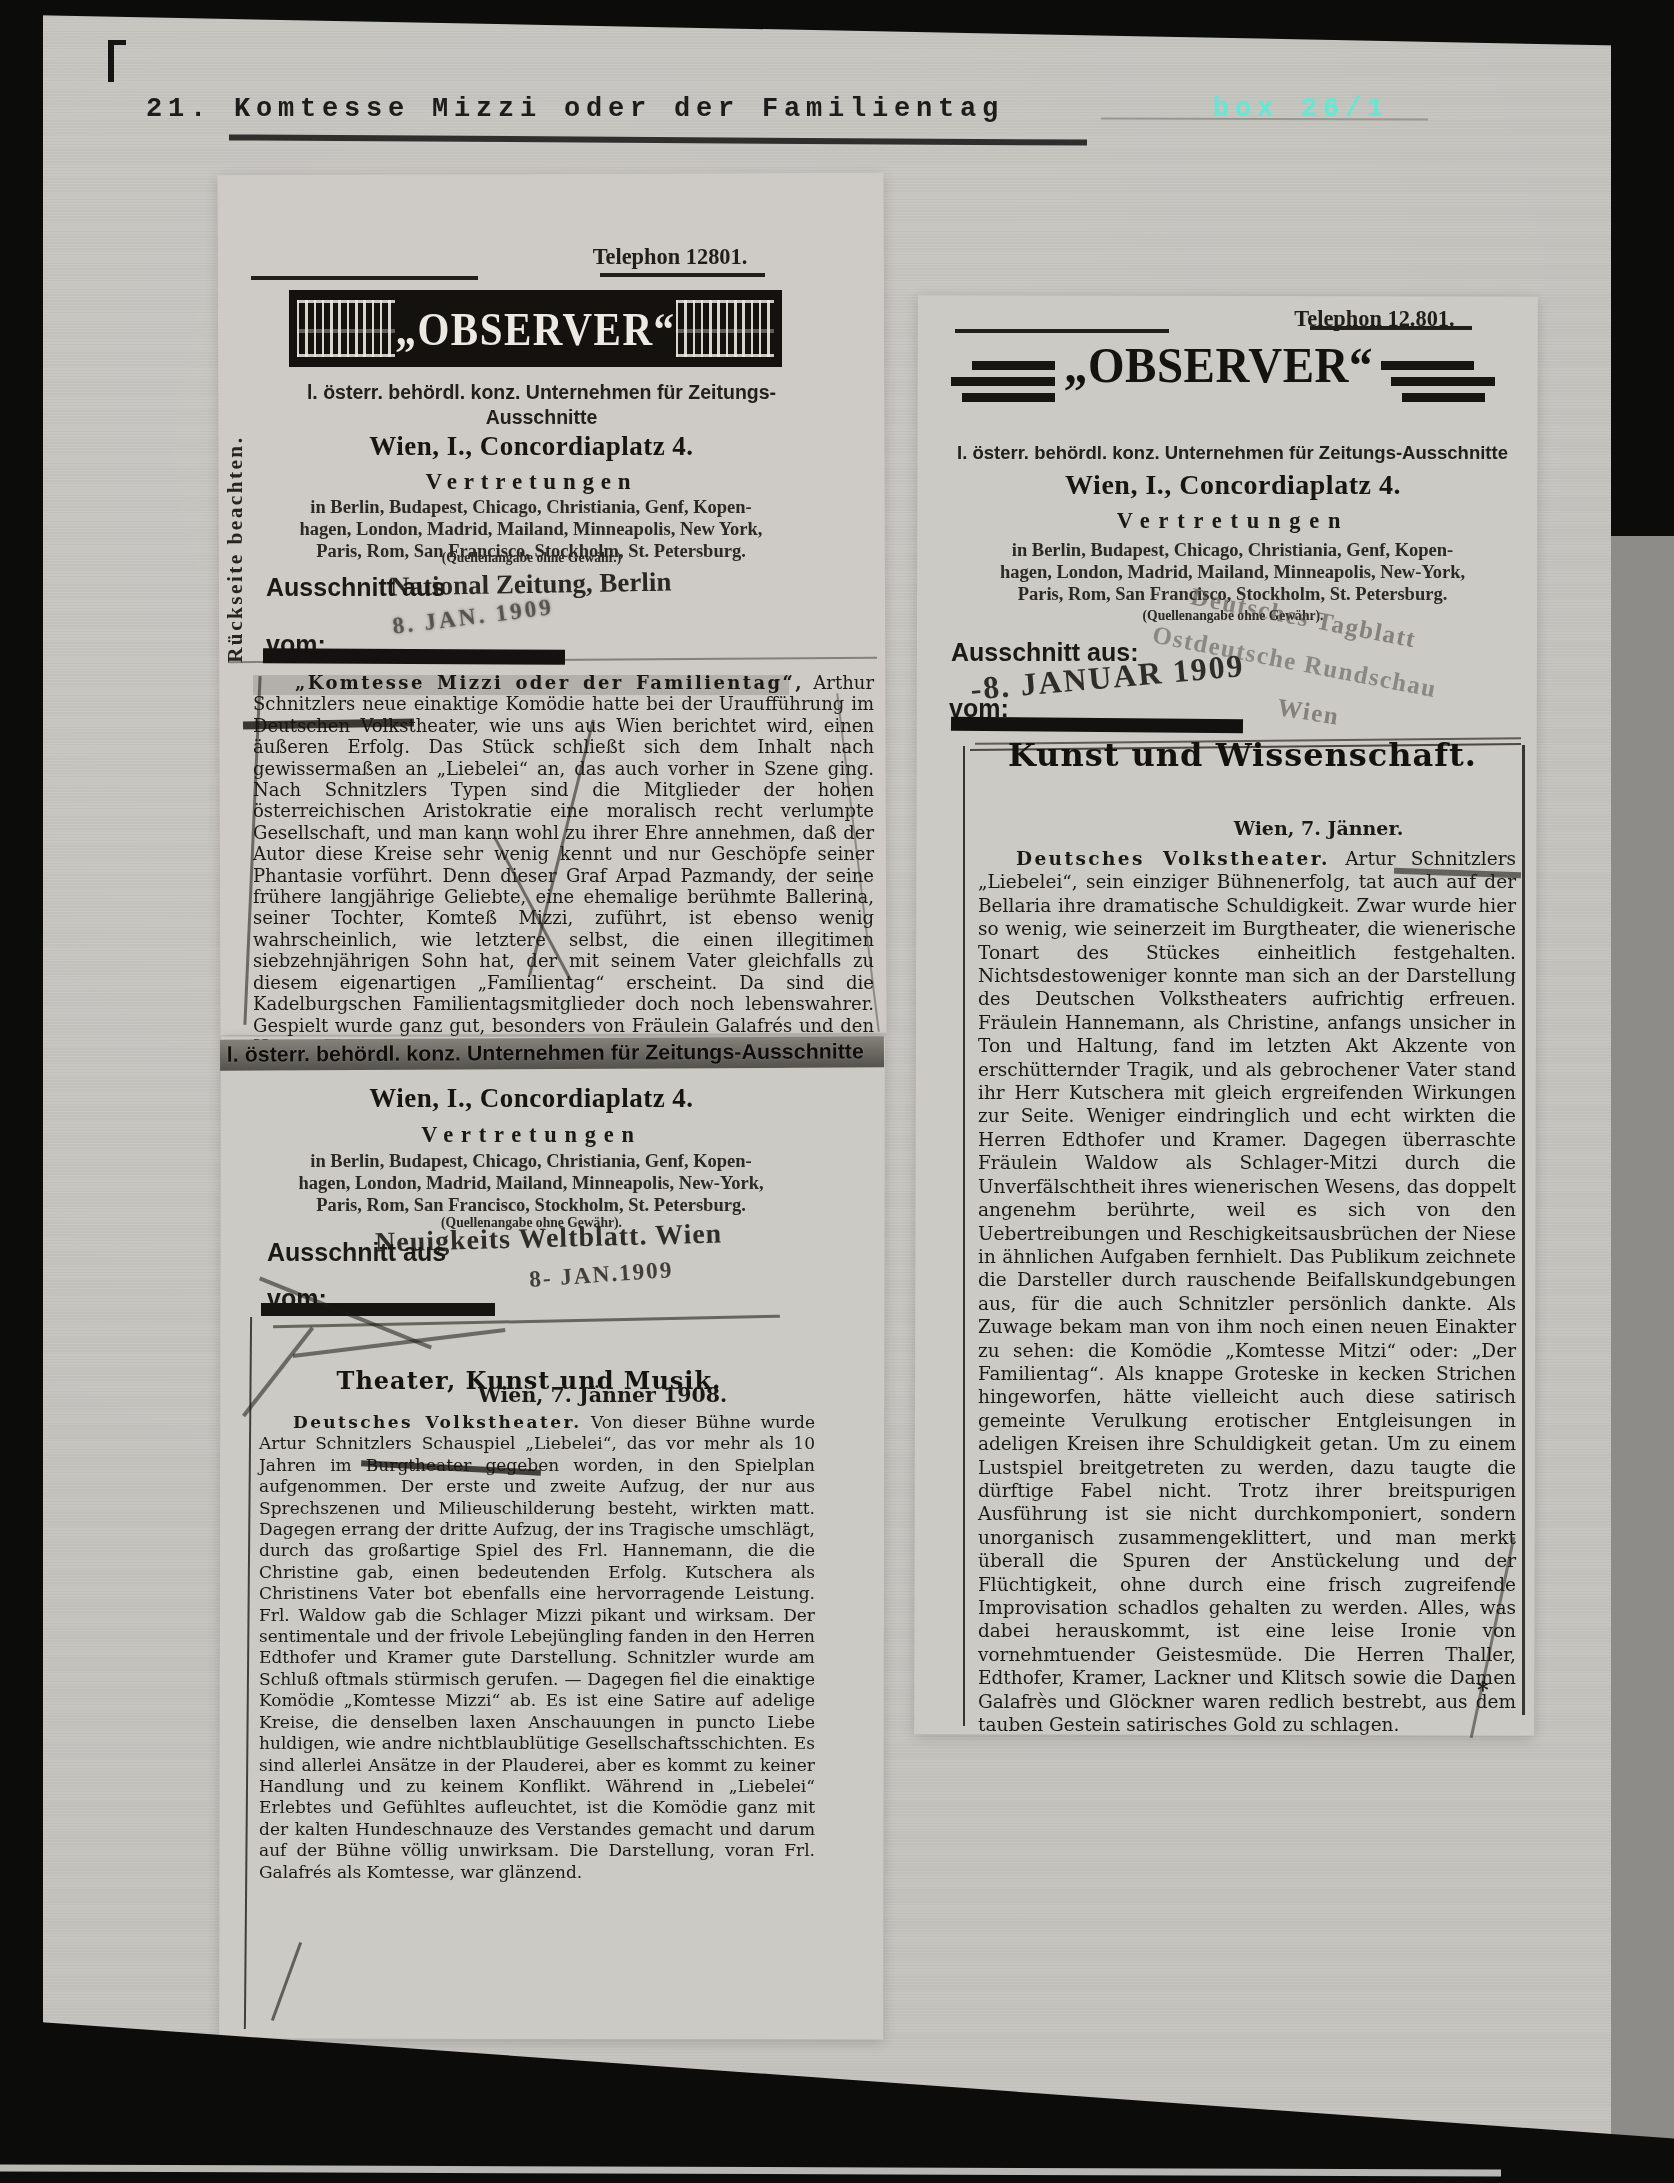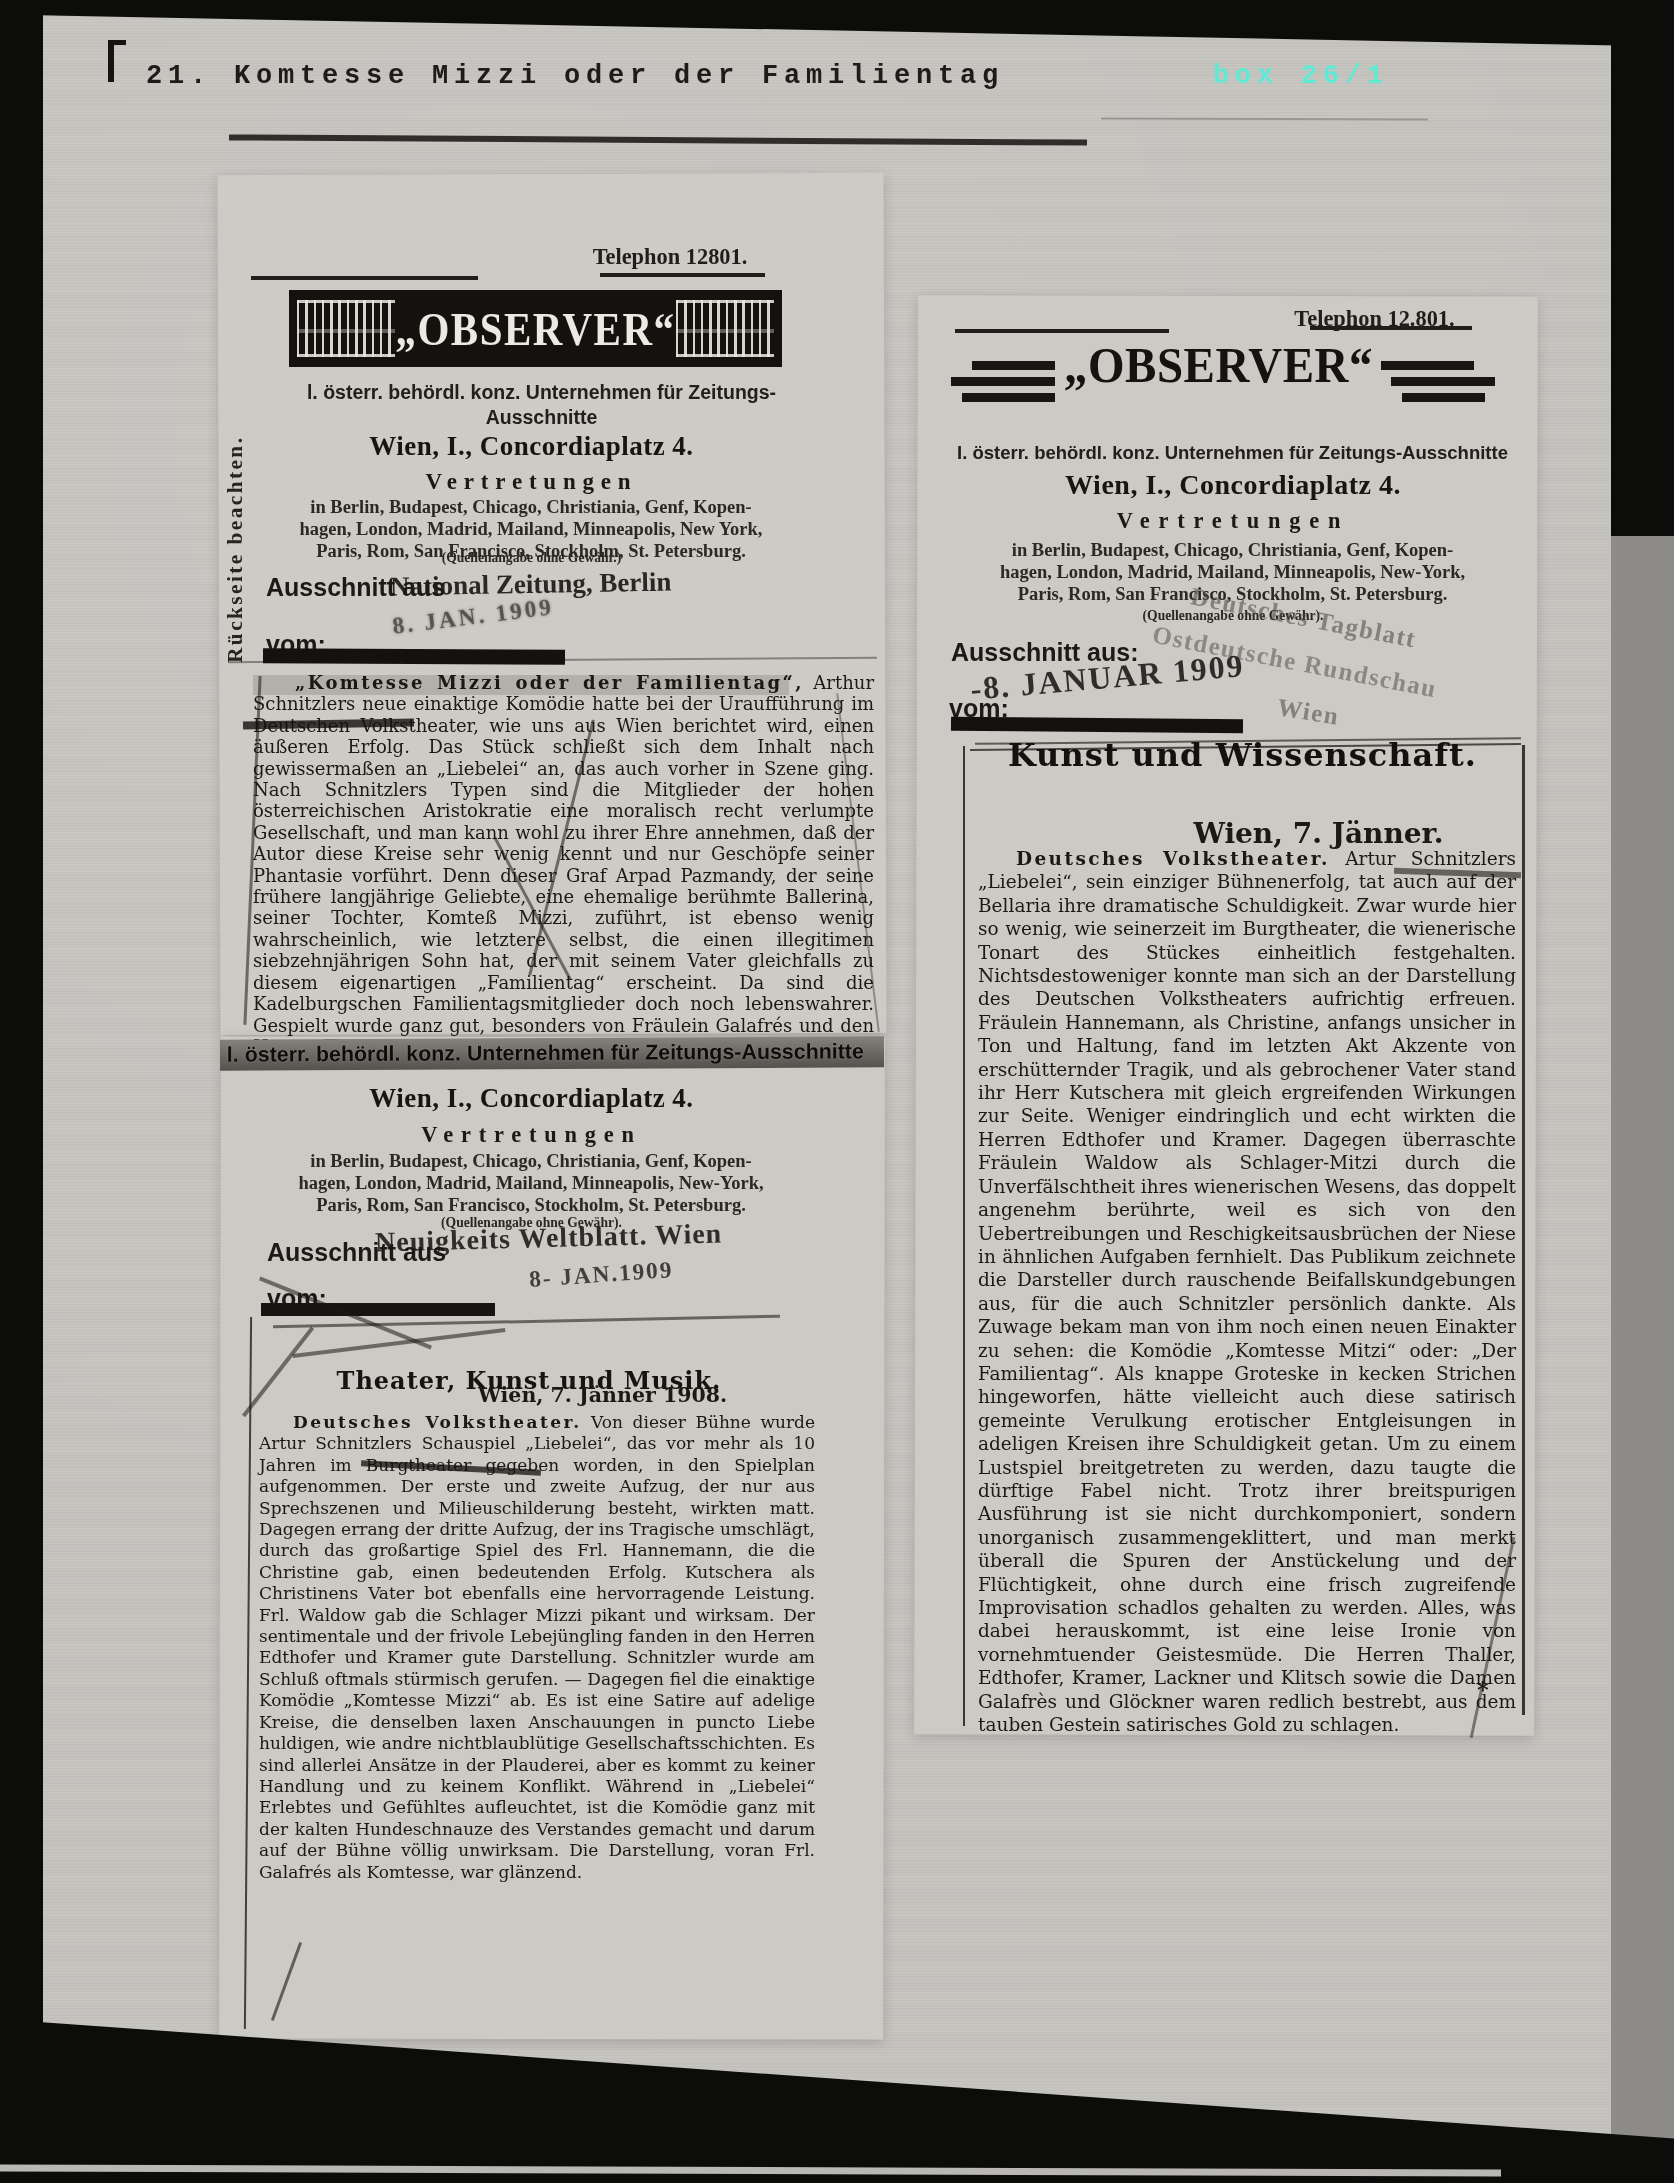--- a/index.html
+++ b/index.html
@@ -6,21 +6,21 @@
   body{
     width:1674px;height:2183px;position:relative;overflow:hidden;
     background-color:#0e0e0d;
     background-image:repeating-linear-gradient(0deg, rgba(255,255,255,.045) 0 0.5px, transparent 0.5px 1.9px);
     font-family:"DejaVu Serif",serif;
   }
   .abs{position:absolute;}
   .serif{font-family:"DejaVu Serif",serif;}
   .lserif{font-family:"Liberation Serif",serif;}
   .sans{font-family:"Liberation Sans",sans-serif;}
-  .mono{font-family:"Liberation Mono",monospace;}
+  .mono{font-family:"Liberation Mono",monospace;margin-top:33px;}
   .b{font-weight:bold;}
   .ctr{text-align:center;}
   .r{text-align:center;}
   .j{text-align:justify;}
   .nw{white-space:nowrap;}
   .page{
     left:43px;top:13.6px;width:1570px;height:2135px;z-index:1;
     background-color:#c6c4bf;
     background-image:
       repeating-linear-gradient(0deg, rgba(0,0,0,.022) 0 1.5px, rgba(255,255,255,.02) 1.5px 2.9px),
@@ -165,21 +165,21 @@
 <div class="abs stamp" style="left:970px;top:659px;font-size:32px;letter-spacing:1.9px;color:rgba(25,23,20,.88);transform:rotate(-5deg);z-index:3;">-8. JANUAR 1909</div>
 <div class="abs sans b nw" style="left:949px;top:694px;font-size:25px;color:#1c1a16;z-index:3;">vom:</div>
 <div class="abs" style="left:951px;top:718px;width:292px;height:13.6px;background:#131110;transform:rotate(0.5deg);z-index:3;"></div>
 
 <div class="abs" style="left:975px;top:740px;width:546px;height:1.9px;background:rgba(18,16,13,.6);transform:rotate(-0.6deg);z-index:3;"></div>
 <div class="abs" style="left:970px;top:746px;width:551px;height:2.4px;background:rgba(18,16,13,.7);transform:rotate(-0.6deg);z-index:3;"></div>
 <div class="abs" style="left:963px;top:746px;width:2.4px;height:980px;background:rgba(18,16,13,.8);z-index:3;"></div>
 <div class="abs" style="left:1522px;top:745px;width:2.9px;height:970px;background:rgba(18,16,13,.8);z-index:3;"></div>
 
 <div class="abs serif b ctr nw" style="left:989px;top:736px;width:507px;font-size:32px;letter-spacing:1px;color:#14120e;z-index:3;">Kunst und Wissenschaft.</div>
-<div class="abs serif b r nw" style="left:1170px;top:817px;width:297px;font-size:28px;color:#1b1914;z-index:3;">Wien, 7. Jänner.</div>
+<div class="abs serif b r nw" style="left:1170px;top:817px;width:297px;font-size:19px;color:#1b1914;z-index:3;">Wien, 7. Jänner.</div>
 <div class="abs serif j" style="left:978px;top:847px;width:538px;font-size:18.5px;line-height:23.4px;color:#1b1914;z-index:3;text-indent:38px;">
   <span class="lead-sp">Deutsches Volkstheater.</span>
   <span>Artur Schnitzlers „Liebelei“, sein einziger Bühnenerfolg, tat auch auf der Bellaria ihre dramatische Schuldigkeit. Zwar wurde hier so wenig, wie seinerzeit im Burgtheater, die wienerische Tonart des Stückes einheitlich festgehalten. Nichtsdestoweniger konnte man sich an der Darstellung des Deutschen Volkstheaters aufrichtig erfreuen. Fräulein Hannemann, als Christine, anfangs unsicher in Ton und Haltung, fand im letzten Akt Akzente von erschütternder Tragik, und als gebrochener Vater stand ihr Herr Kutschera mit gleich ergreifenden Wirkungen zur Seite. Weniger eindringlich und echt wirkten die Herren Edthofer und Kramer. Dagegen überraschte Fräulein Waldow als Schlager-Mitzi durch die Unverfälschtheit ihres wienerischen Wesens, das doppelt angenehm berührte, weil es sich von den Uebertreibungen und Reschigkeitsausbrüchen der Niese in ähnlichen Aufgaben fernhielt. Das Publikum zeichnete die Darsteller durch rauschende Beifallskundgebungen aus, für die auch Schnitzler persönlich dankte. Als Zuwage bekam man von ihm noch einen neuen Einakter zu sehen: die Komödie „Komtesse Mitzi“ oder: „Der Familientag“. Als knappe Groteske in kecken Strichen hingeworfen, hätte vielleicht auch diese satirisch gemeinte Verulkung erotischer Entgleisungen in adeligen Kreisen ihre Schuldigkeit getan. Um zu einem Lustspiel breitgetreten zu werden, dazu taugte die dürftige Fabel nicht. Trotz ihrer breitspurigen Ausführung ist sie nicht durchkomponiert, sondern unorganisch zusammengeklittert, und man merkt überall die Spuren der Anstückelung und der Flüchtigkeit, ohne durch eine frisch zugreifende Improvisation schadlos gehalten zu werden. Alles, was dabei herauskommt, ist eine leise Ironie von vornehmtuender Geistesmüde. Die Herren Thaller, Edthofer, Kramer, Lackner und Klitsch sowie die Damen Galafrès und Glöckner waren redlich bestrebt, aus dem tauben Gestein satirisches Gold zu schlagen.</span>
 </div>
 <div class="abs serif b" style="left:1477px;top:1676px;font-size:22.4px;color:#1b1914;z-index:3;">*</div>
 
 <div class="abs penmark" style="left:251px;top:676px;width:3.4px;height:349px;transform:rotate(2.5deg);"></div>
 <div class="abs penmark" style="left:560px;top:716px;width:2.9px;height:263px;transform:rotate(14deg);"></div>
 <div class="abs penmark" style="left:531px;top:828px;width:2.9px;height:161px;transform:rotate(-28deg);"></div>
 <div class="abs" style="left:243px;top:720px;width:171px;height:7.8px;background:rgba(20,18,15,.8);transform:rotate(-1deg);z-index:4;"></div>

